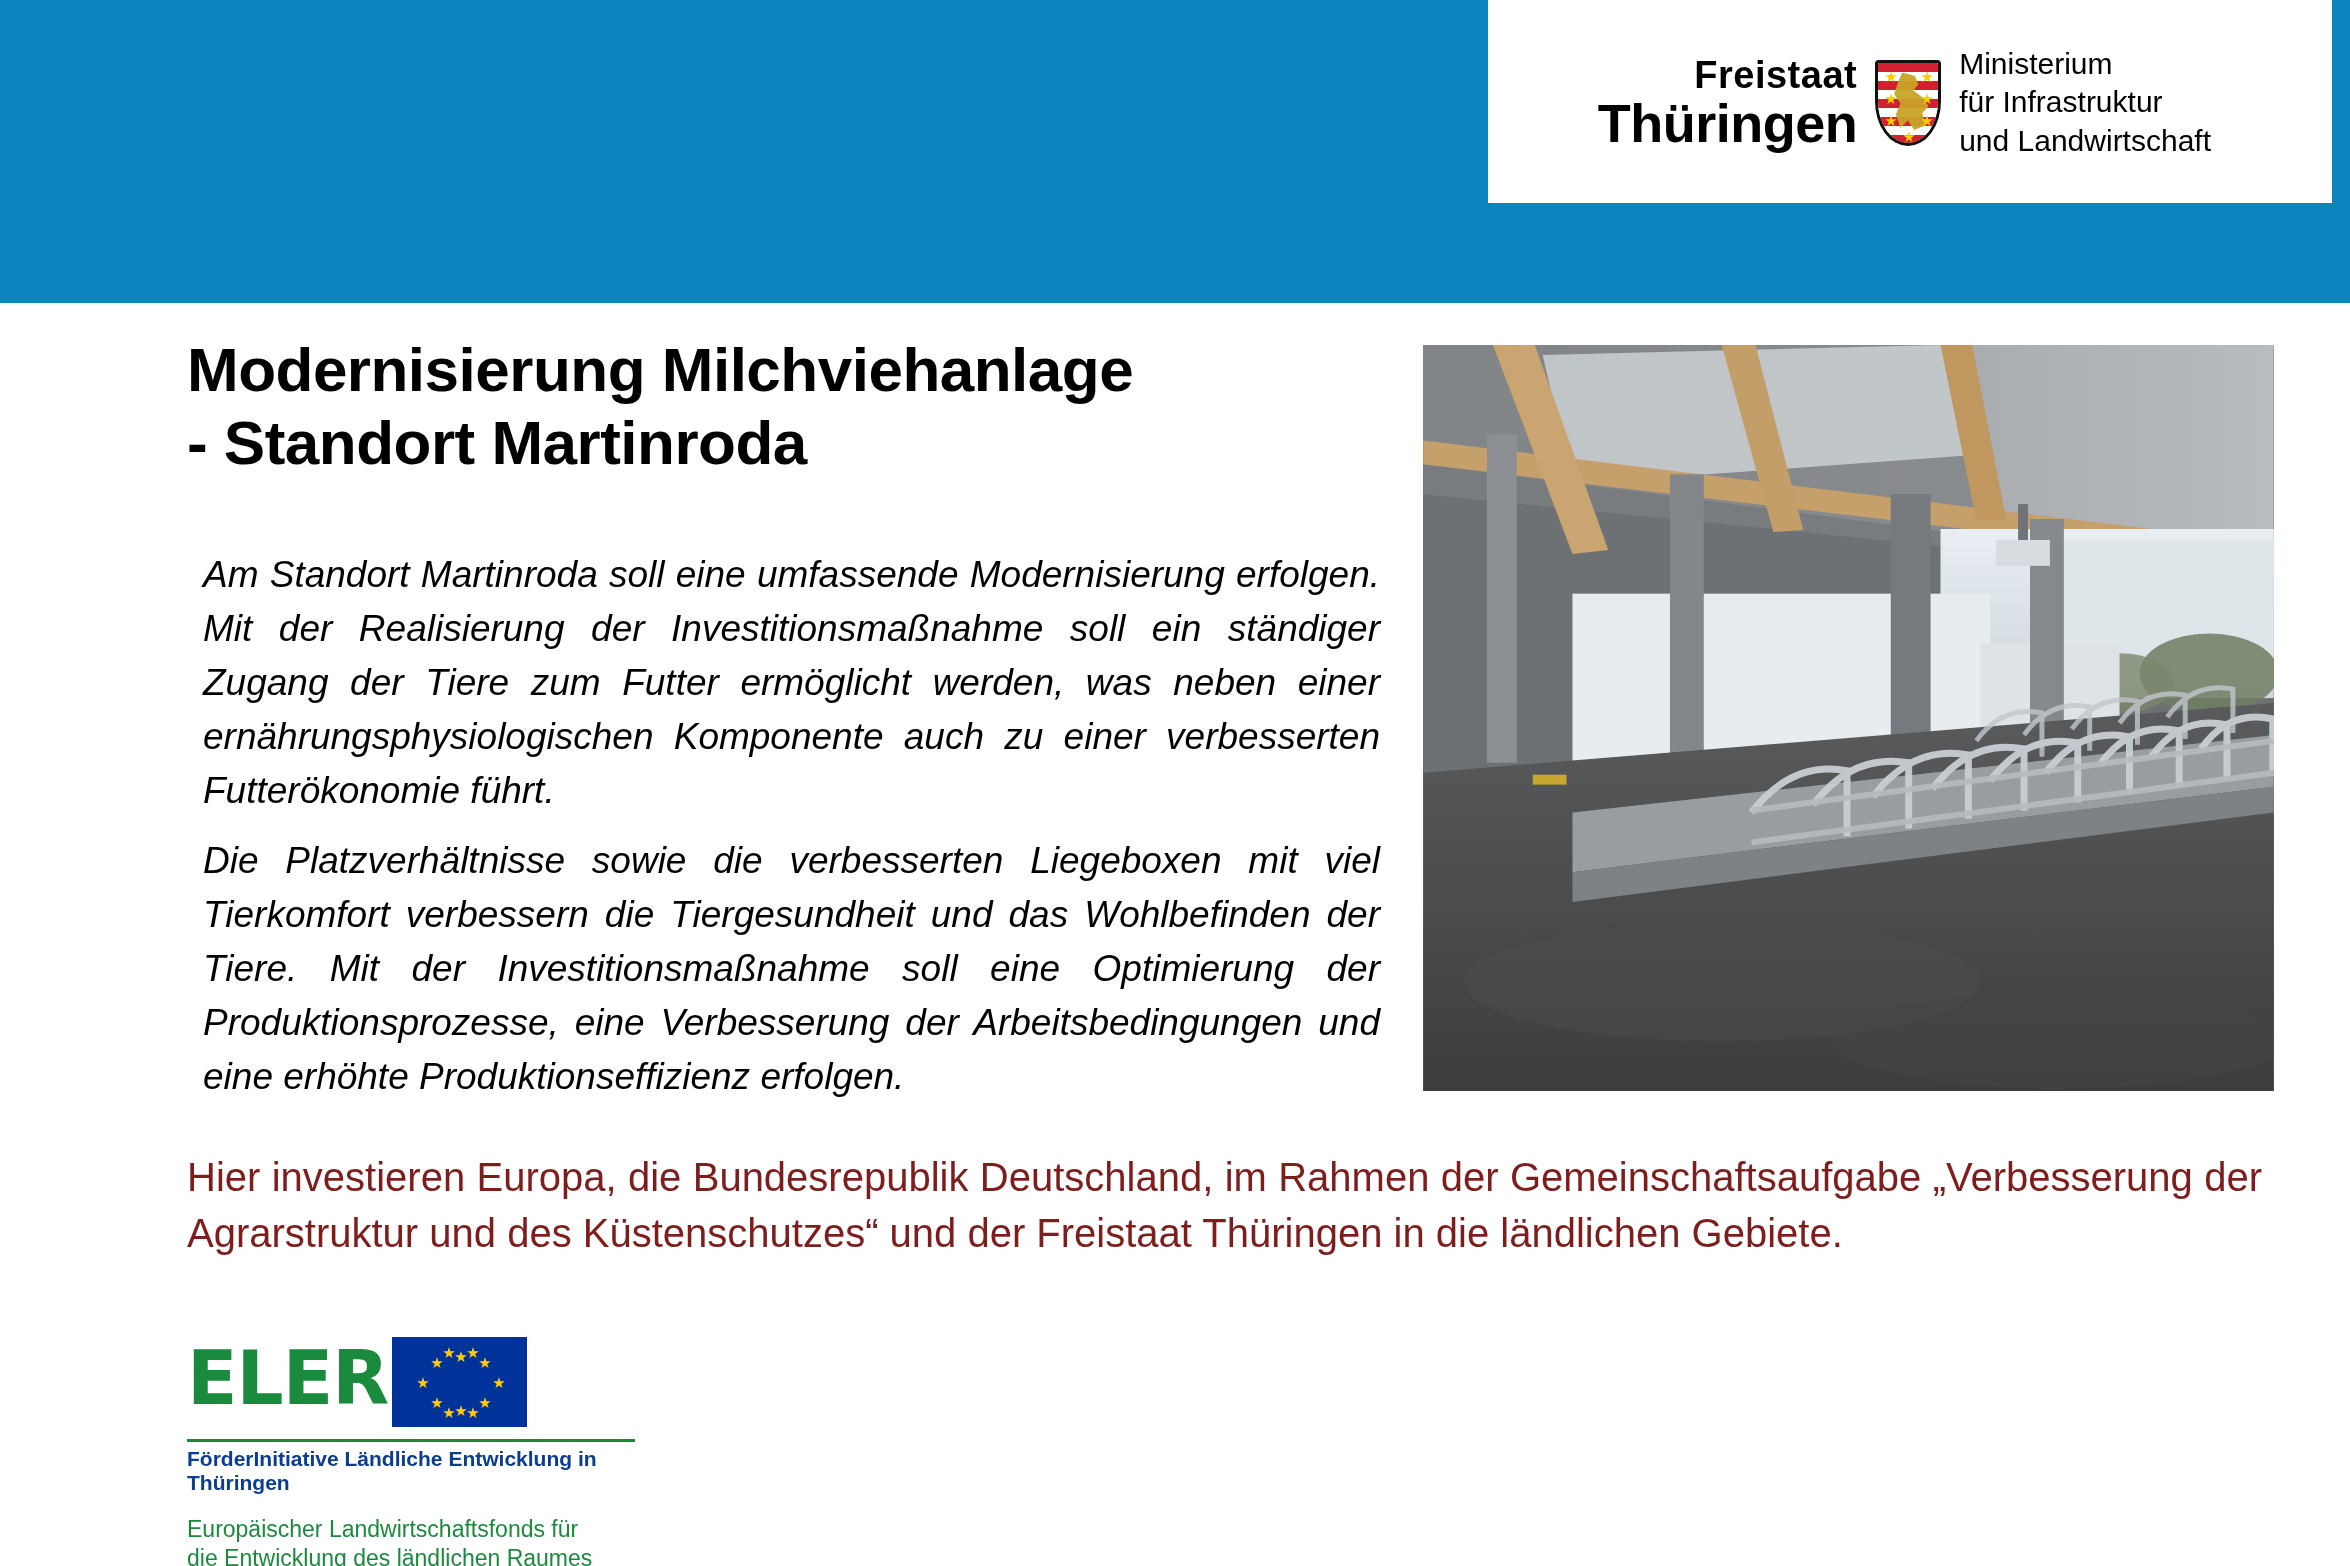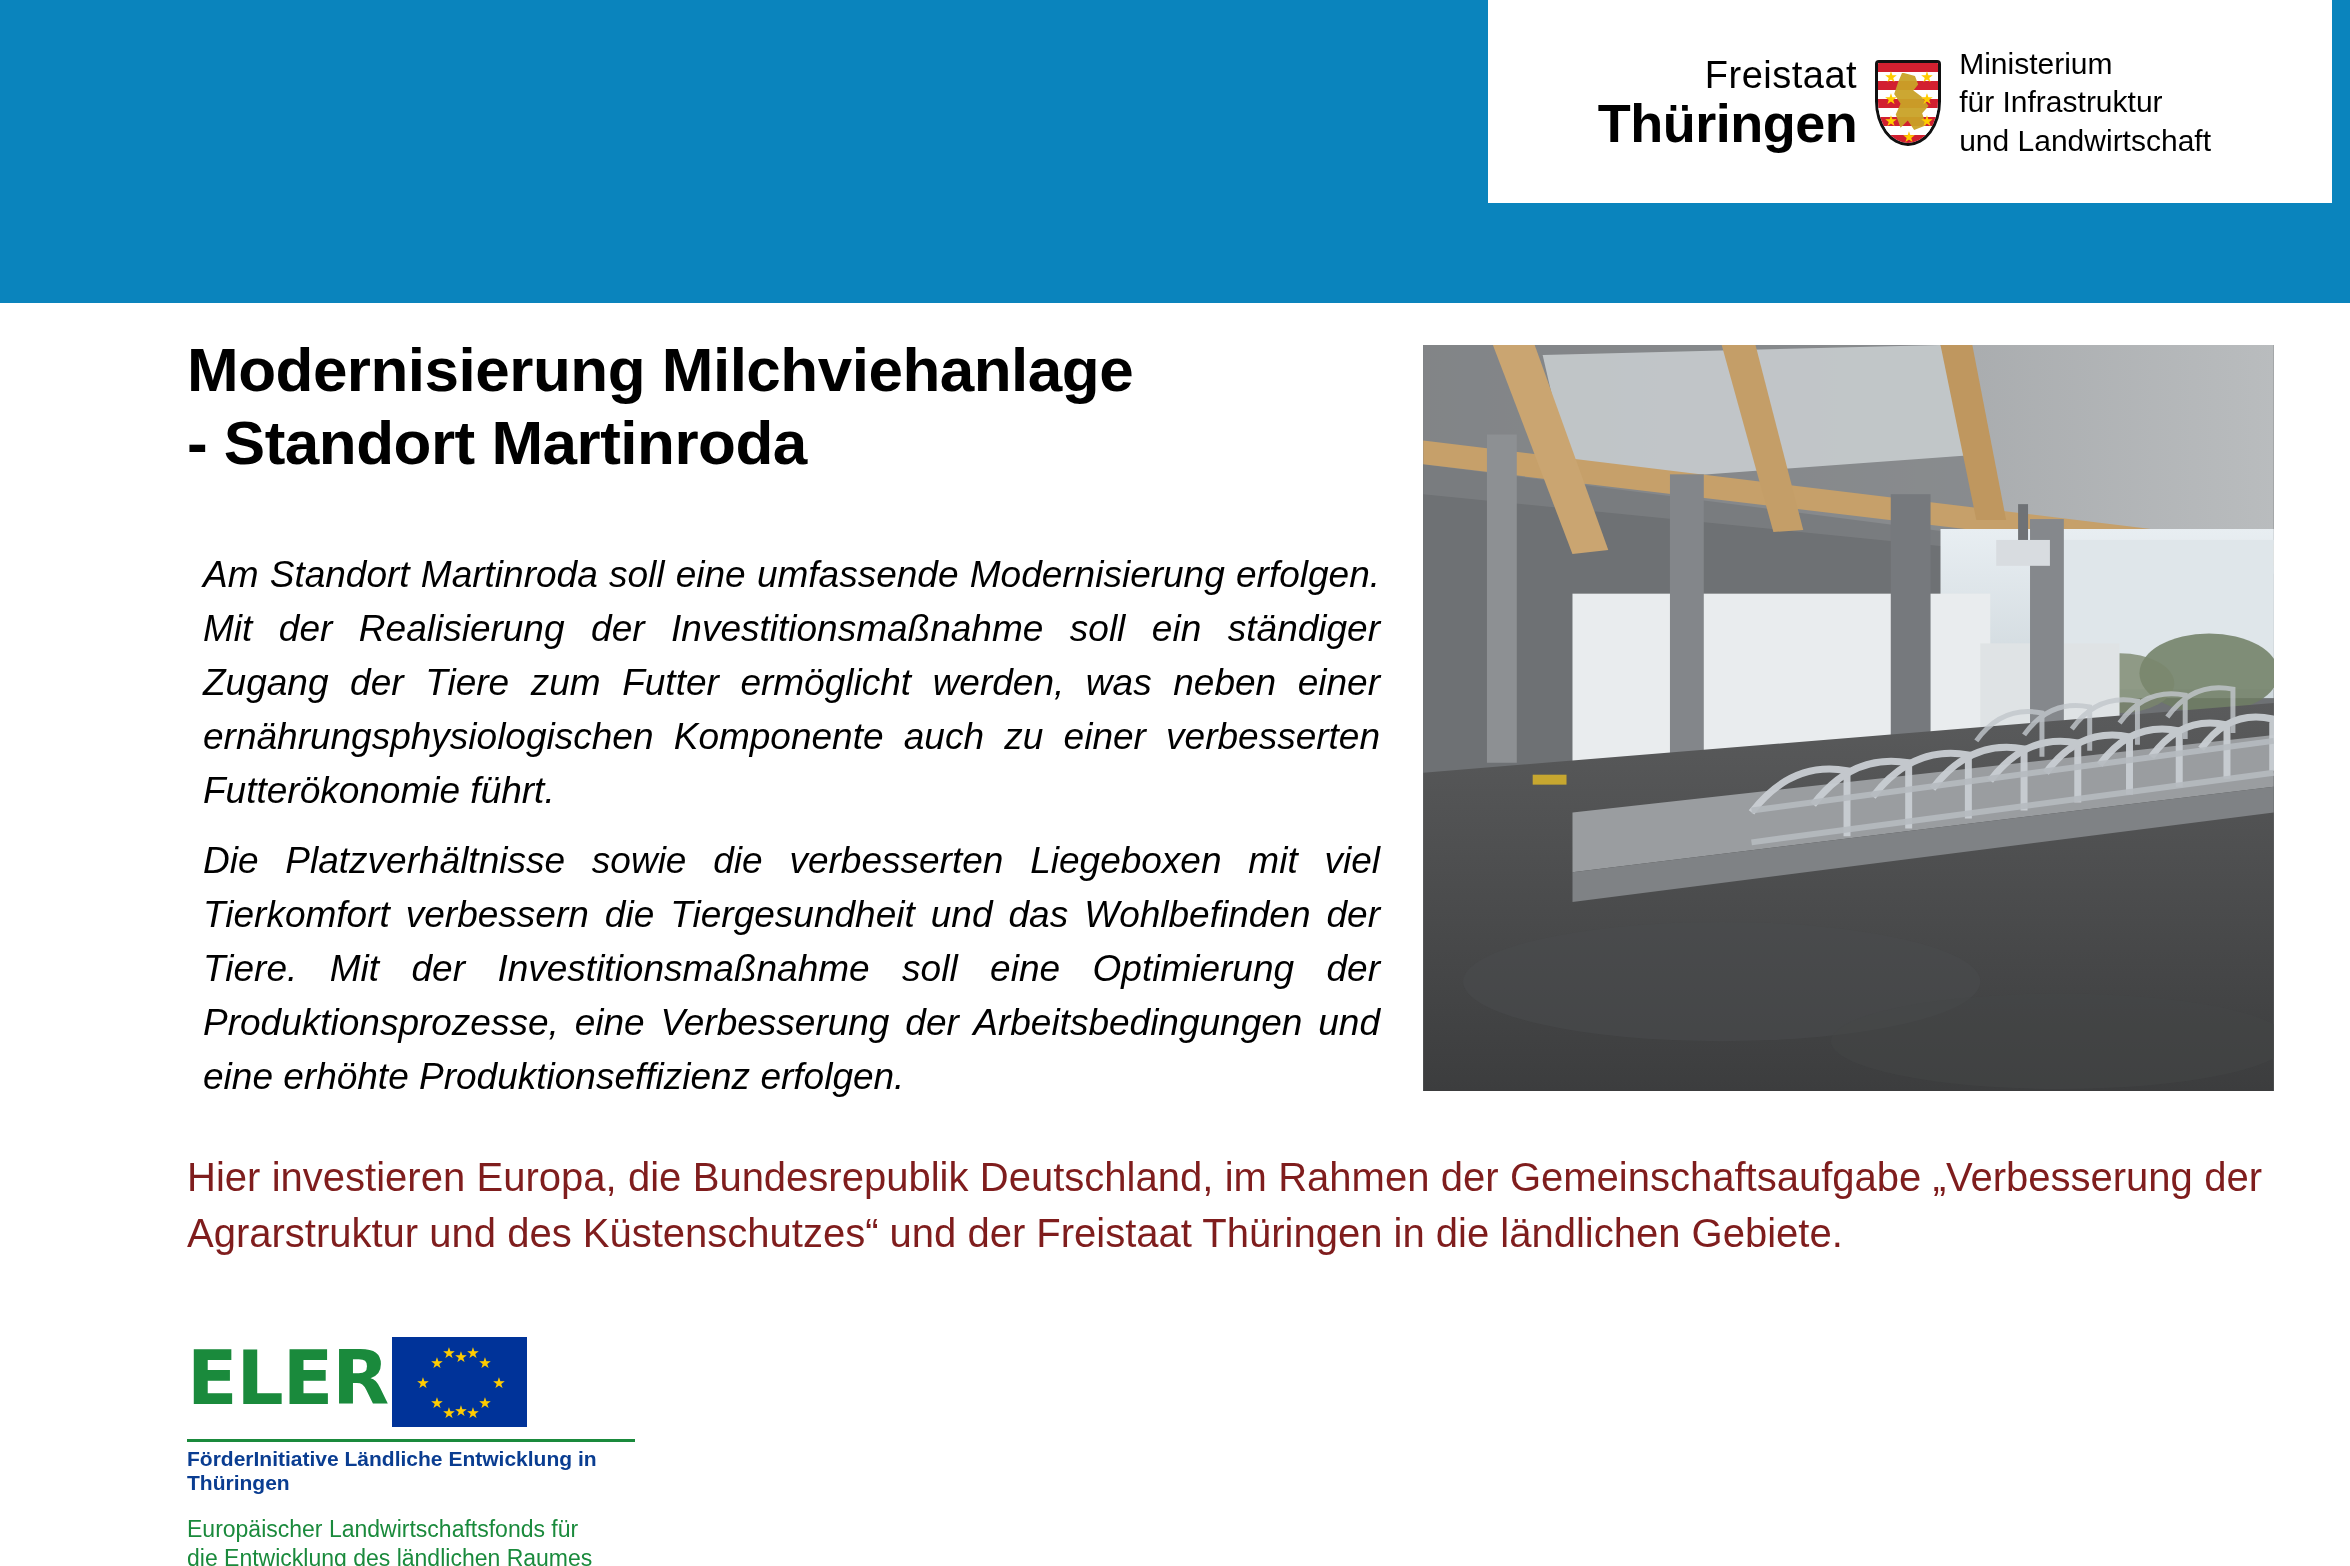--- a/index.html
+++ b/index.html
@@ -51,21 +51,21 @@
   }
   .th-words {
     text-align: right;
     line-height: 1;
     color: #000;
     padding-right: 18px;
   }
   .th-freistaat {
     font-size: 38px;
     letter-spacing: 0.5px;
-    font-weight: 400;
+    font-weight: 700;
     margin-bottom: 2px;
   }
   .th-thueringen {
     font-size: 54px;
     font-weight: 700;
     letter-spacing: -0.5px;
   }
   .th-shield {
     width: 66px;
     height: 86px;

